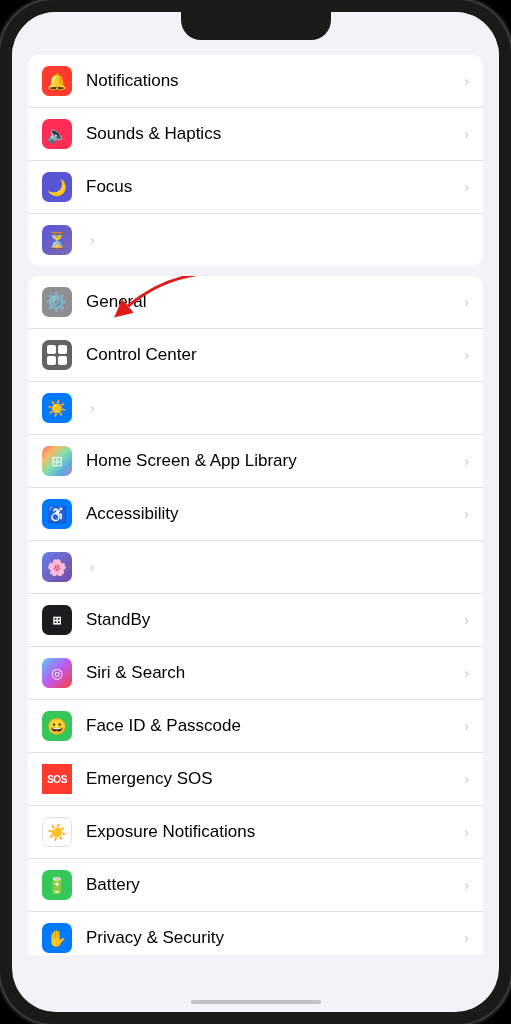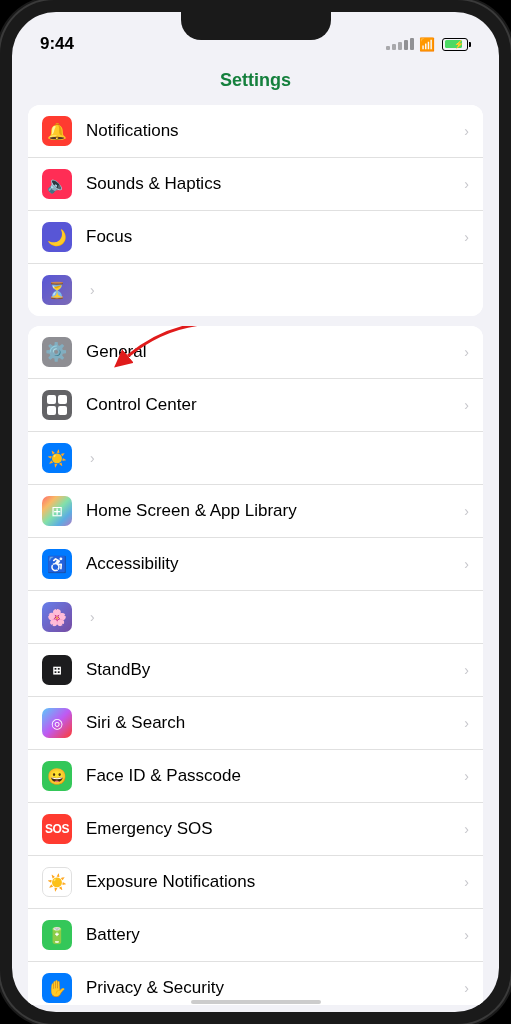--- a/index.html
+++ b/index.html
@@ -177,40 +177,20 @@
   </style>
 </head>
 <body>
 
 <div class="phone-frame">
 
   <div class="phone-screen">
 
     <div class="notch"></div>
 
-    <div class="status-bar">
-      <span class="status-time">9:44</span>
-      <div class="status-icons">
-        <div class="signal-dots">
-          <div class="signal-dot" style="height:4px; opacity:0.3;"></div>
-          <div class="signal-dot" style="height:6px; opacity:0.3;"></div>
-          <div class="signal-dot" style="height:8px; opacity:0.3;"></div>
-          <div class="signal-dot" style="height:10px;"></div>
-          <div class="signal-dot" style="height:12px;"></div>
-        </div>
-        <span class="wifi-icon">📶</span>
-        <div class="battery-icon">
-          <div class="battery-body">
-            <div class="battery-fill"></div>
-            <span class="battery-bolt">⚡</span>
-          </div>
-          <div class="battery-tip"></div>
-        </div>
-      </div>
-    </div>
 
     <div class="page-header">
       <span class="page-title">Settings</span>
     </div>
 
     <div class="content">
 
       <div class="section">
 
         <div class="settings-row">
@@ -306,21 +286,21 @@
           <span class="row-chevron">›</span>
         </div>
 
         <div class="settings-row">
           <div class="row-icon" style="background:#34c759;">😀</div>
           <span class="row-label">Face ID &amp; Passcode</span>
           <span class="row-chevron">›</span>
         </div>
 
         <div class="settings-row">
-          <div class="row-icon" style="background:#ff3b30; font-size:12px; font-weight:800; color:#fff; letter-spacing:-0.5px; border-radius:7px;">SOS</div>
+          <div class="row-icon" style="background:#ff3b30; font-size:10px; font-weight:800; color:#fff; letter-spacing:-0.5px; border-radius:0;">SOS</div>
           <span class="row-label">Emergency SOS</span>
           <span class="row-chevron">›</span>
         </div>
 
         <div class="settings-row">
           <div class="row-icon" style="background:#fff; border: 1.5px solid #e0e0e0; border-radius:7px; color:#ff6b35; font-size:16px;">☀️</div>
           <span class="row-label">Exposure Notifications</span>
           <span class="row-chevron">›</span>
         </div>
 

